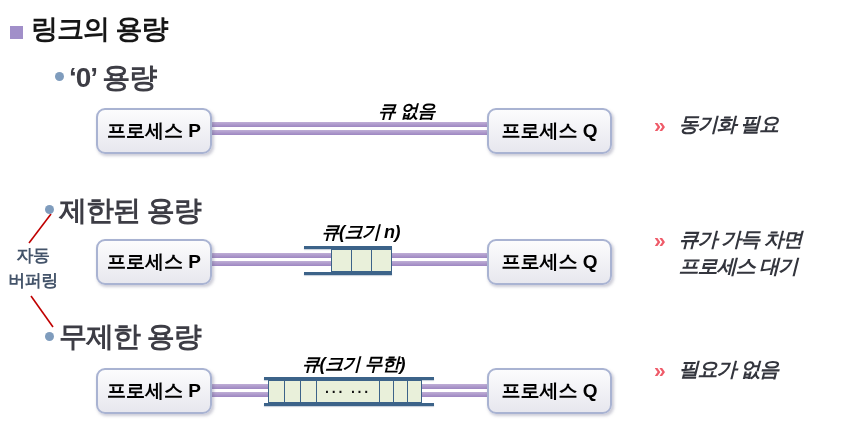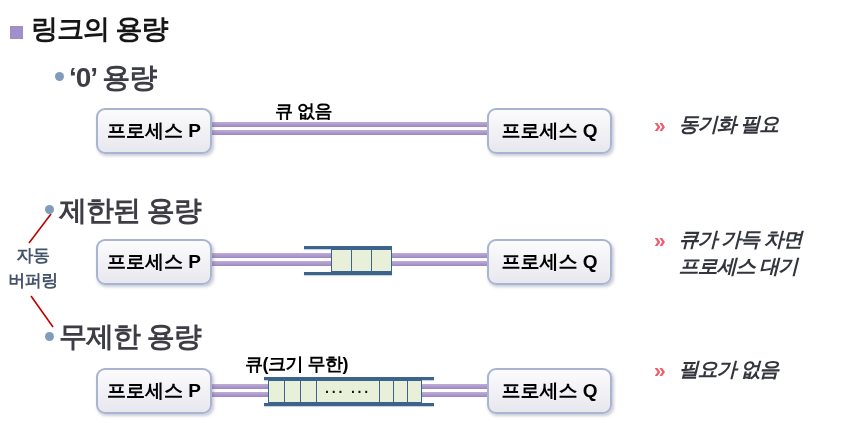--- a/index.html
+++ b/index.html
@@ -25,21 +25,21 @@
     box-shadow:1.5px 2px 3px rgba(110,110,140,.35);
     display:flex; align-items:center; justify-content:center;
     font-size:19px; font-weight:bold; color:#000; white-space:nowrap;
   }
 
   
   .dline .bar { height:5px; background:linear-gradient(#bfaed6,#9d86c1); }
   .dline .gap { height:3px; }
 
   
-  .qlabel { font-size:18px; font-weight:bold; color:#000; text-align:left; white-space:nowrap; letter-spacing:-0.5px; }
+  .qlabel { font-size:18px; font-weight:bold; color:#000; text-align:right; white-space:nowrap; letter-spacing:-0.5px;font-style:italic; }
 
   
   .queue { position:absolute; }
   .rail { position:absolute; left:0; right:0; height:3px; background:#3c6389; box-shadow:0 1px 1px rgba(60,90,130,.3); }
   .rail.top { top:0; } .rail.bot { bottom:0; }
   .cells { position:absolute; top:3px; bottom:3px; display:flex; }
   .cell {
     border:1px solid #3c6389; background:#e9f0da; margin-left:-1px;
     display:flex; align-items:center; justify-content:center;
   }
@@ -95,20 +95,21 @@
   </div>
 
   <div class="abs side-label" style="left:0px; top:243px;">
     <div>자동</div>
     <div>버퍼링</div>
   </div>
 
   <div class="abs dot-bullet" style="left:45px; top:205px;"></div>
   <div class="abs sec-heading" style="left:59px; top:192px;">제한된 용량</div>
 
+  <div class="abs qlabel" style="left:240px; top:220px; width:160px;">큐(크기 n)</div>
 
   <div class="abs dline" style="left:212px; top:253px; width:275px;">
     <div class="bar"></div>
     <div class="gap"></div>
     <div class="bar"></div>
   </div>
 
   <div class="queue" style="left:304px; top:246px; width:88px; height:29px;">
     <div class="rail top"></div>
     <div class="rail bot"></div>

